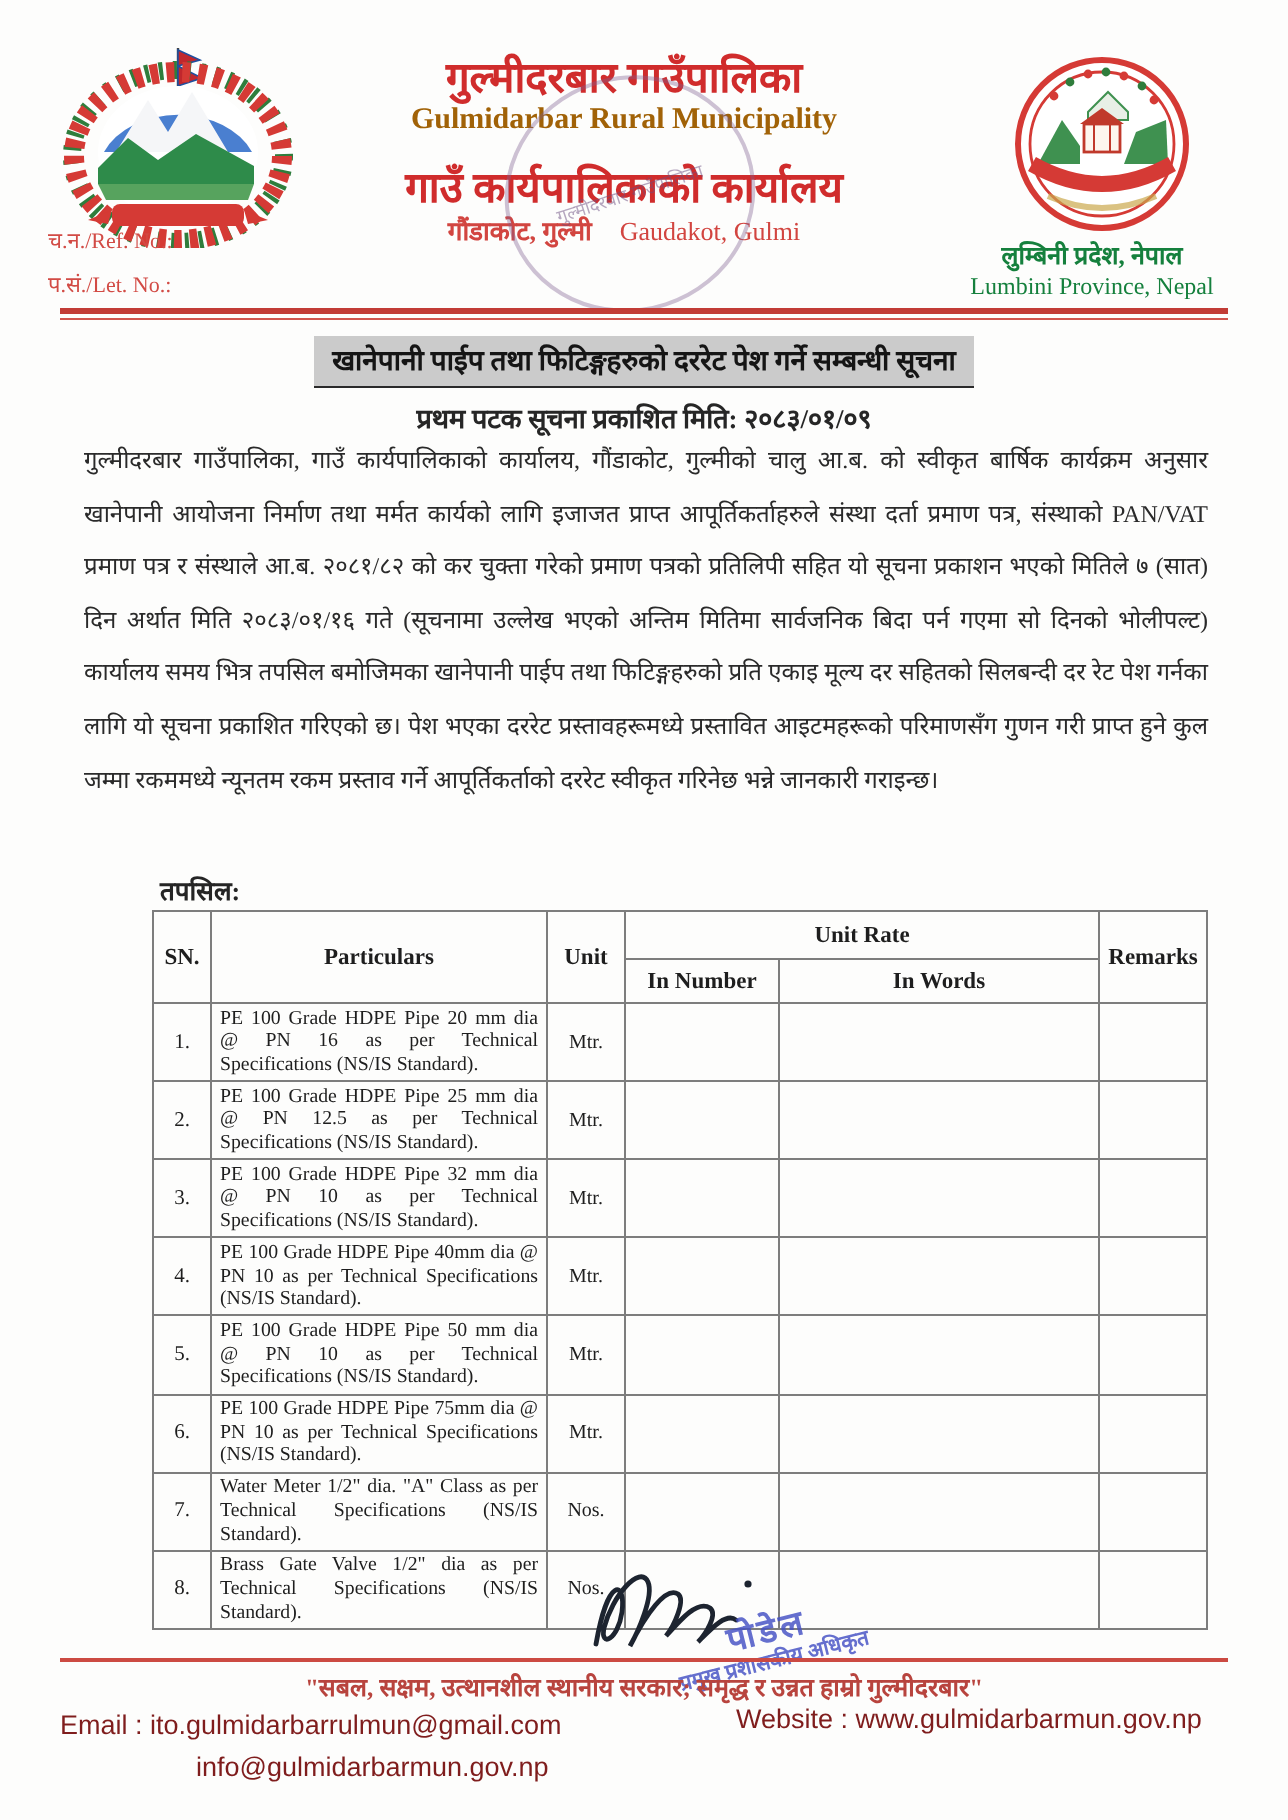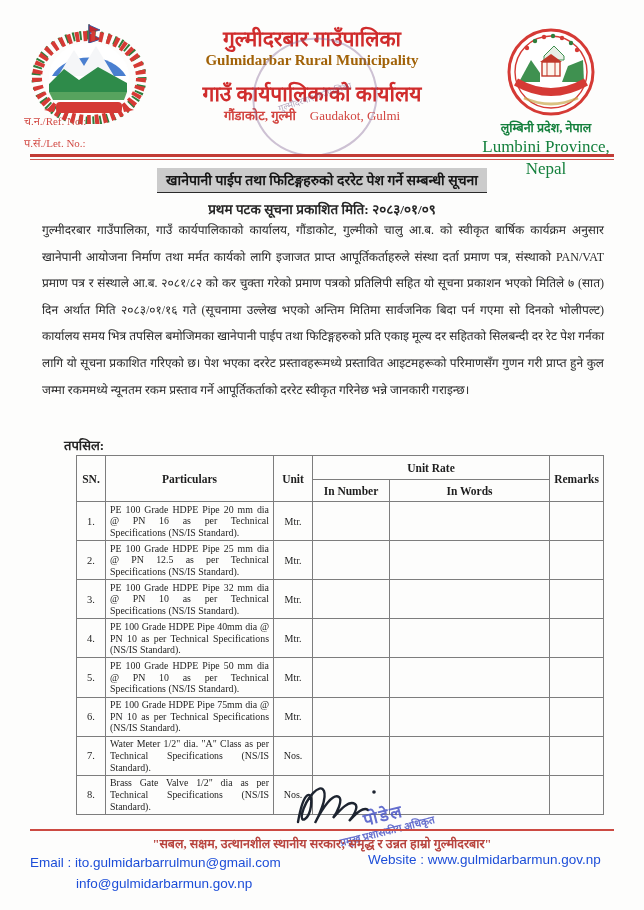--- a/index.html
+++ b/index.html
@@ -15,37 +15,37 @@
   .head-center{left:130px;top:28px;width:364px;text-align:center;line-height:1.05;}
   .np1{font-size:21px;font-weight:bold;color:#d02c2c;margin-bottom:3px;}
   .en1{font-size:15px;font-weight:bold;color:#a16207;margin-bottom:14px;}
   .np2{font-size:21px;font-weight:bold;color:#d02c2c;margin-bottom:4px;}
   .en2{font-size:17px;font-weight:bold;color:#c3272b;margin-bottom:5px;}
   .addr{font-size:13px;color:#d24540;}
   .addr .a-np{font-weight:bold;margin-right:14px;}
   .refs{left:24px;top:110px;font-size:11px;color:#d24b45;line-height:22px;}
   .province{left:478px;top:120px;width:136px;text-align:center;color:#15803d;line-height:1.3;}
   .province .p-np{font-size:12.5px;font-weight:bold;}
-  .province .p-en{font-size:17px;}
+  .province .p-en{font-size:12px;}
   .rule-thick{left:30px;top:154px;width:584px;height:2.5px;background:#c23c36;}
   .rule-thin{left:30px;top:159px;width:584px;height:1px;background:#d0554e;}
 
   
   .head-stamp{left:252px;top:38px;width:122px;height:114px;border:2px solid rgba(125,95,145,.38);
     border-radius:50%;display:flex;align-items:center;justify-content:center;transform:rotate(-18deg);}
   .head-stamp-inner{font-size:9px;color:rgba(110,80,130,.5);text-align:center;line-height:1.2;}
 
   
   .title-wrap{left:0;top:168px;width:644px;text-align:center;border-radius:12px;}
   .title-band{display:inline-block;background:#cbcbcb;color:#151515;font-weight:bold;
     font-size:14px;padding:2px 9px 3px;border-bottom:1.5px solid #2a2a2a;}
   .pubdate{left:0;top:200px;width:644px;text-align:center;font-size:13.5px;font-weight:600;color:#262626;}
   .body-par{left:42px;top:217px;width:562px;font-size:12px;line-height:26.6px;
     text-align:justify;color:#2a2a2a;}
-  .tapasil{left:64px;top:436px;font-size:13px;font-weight:600;color:#252525;}
+  .tapasil{left:80px;top:436px;font-size:13px;font-weight:600;color:#252525;}
 
   
   .tbl-wrap{left:76px;top:455px;}
   table.schedule{border-collapse:collapse;table-layout:fixed;width:527px;color:#1e1e1e;}
   table.schedule th,table.schedule td{border:1px solid #7d7d7d;overflow:hidden;}
   table.schedule th{font-size:11.5px;font-weight:bold;padding:1px 2px;}
   th.h-tall{height:42px;}
   tr.h-row1 th{height:21px;}
   tr.h-row2 th{height:19px;}
   td.sn{width:29px;text-align:center;font-size:10.5px;}
@@ -58,23 +58,23 @@
   
   .sig{left:288px;top:776px;}
   .blue-stamp{left:296px;top:806px;width:178px;transform:rotate(-14deg);text-align:center;
     color:#4450c4;opacity:.82;line-height:1.15;}
   .blue-stamp .s1{font-size:17px;font-weight:bold;letter-spacing:2px;}
   .blue-stamp .s2{font-size:10.5px;font-weight:bold;}
 
   
   .foot-rule{left:30px;top:829px;width:584px;height:1.8px;background:#cc4a42;}
   .slogan{left:0;top:835px;width:644px;text-align:center;font-size:12.5px;font-weight:bold;color:#b8443e;}
-  .contact{font-family:"Liberation Sans","DejaVu Sans",sans-serif;color:#1d4ed8;font-size:13.5px;}
+  .contact{font-family:"Liberation Sans","DejaVu Sans",sans-serif;color:#7f1d1d;font-size:13.5px;}
   .email-block{left:30px;top:852px;line-height:21px;}
-  .email-l2{margin-left:46px;}
+  .email-l2{margin-left:68px;}
   .website-block{left:368px;top:852px;}
 </style>
 </head>
 <body>
 
 <div class="page">
 
   <svg class="abs" style="left:30px;top:22px;" width="118" height="102" viewBox="0 0 118 102">
     <line x1="59" y1="2" x2="59" y2="22" stroke="#444" stroke-width="1.2"></line>
     <path d="M59,3 L70,8 L59,11 Z" fill="#c0272d" stroke="#1f4f9f" stroke-width="0.8"></path>

